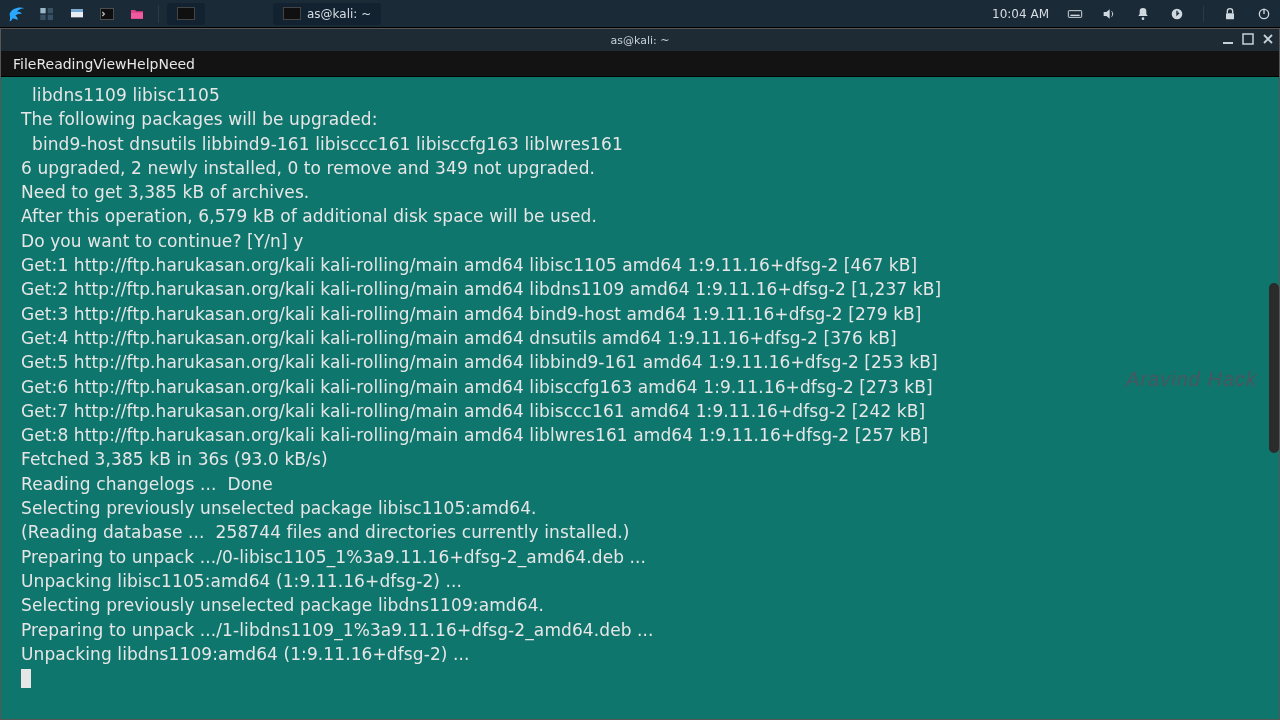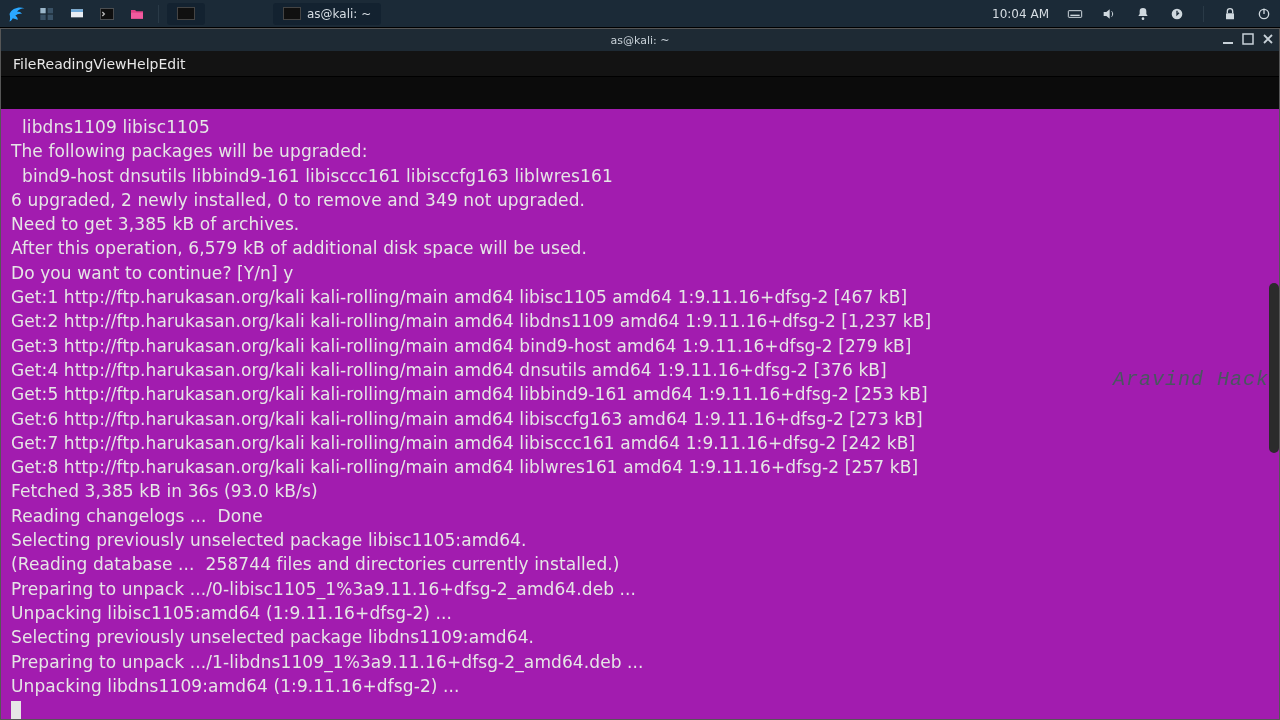--- a/index.html
+++ b/index.html
@@ -22,24 +22,24 @@
   .kali-ico svg { width:20px; height:20px; }
 
   
   .termwin { position:absolute; top:28px; left:0; right:0; bottom:0; background:#0b0b0b; border:1px solid #565656; display:flex; flex-direction:column; }
   .titlebar { height:22px; background:#1e2a34; display:flex; align-items:center; justify-content:center; position:relative; color:#c8d1d8; font-size:11px; }
   .winbtns { position:absolute; right:4px; top:3px; display:flex; gap:6px; }
   .winbtn { width:14px; height:14px; display:flex; align-items:center; justify-content:center; color:#c8d1d8; cursor:pointer; font-size:11px; line-height:1; }
   .menubar { height:26px; background:#131313; display:flex; align-items:center; padding-left:12px; color:#e7e7e7; font-size:14px; border-bottom:1px solid #000; }
   .menu-item { cursor:pointer; }
 
-  .term-body { flex:1; background:#a21caf; position:relative; color:#e6e6e6; font-family:"DejaVu Sans Mono","Consolas",monospace; font-size:17px; line-height:24.3px; padding:6px 10px 0 10px; white-space:pre; overflow:hidden; letter-spacing:0.1px;margin-top:32px; }
+  .term-body { flex:1; background:#0f766e; position:relative; color:#e6e6e6; font-family:"DejaVu Sans Mono","Consolas",monospace; font-size:17px; line-height:24.3px; padding:6px 10px 0 20px; white-space:pre; overflow:hidden; letter-spacing:0.1px; }
   .cursor { display:inline-block; width:10px; height:19px; background:#e6e6e6; vertical-align:baseline; margin-top:3px; }
 
-  .watermark { position:absolute; right:10px; bottom:328px; color:#4a5660; font-style:italic; font-family:Liberation Mono, monospace; font-size:20px; letter-spacing:1px; pointer-events:none; }
+  .watermark { position:absolute; right:22px; bottom:328px; color:#4a5660; font-style:italic; font-family:Liberation Sans, sans-serif; font-size:20px; letter-spacing:1px; pointer-events:none; }
 
   .scroll { position:absolute; right:0; top:254px; width:10px; height:170px; background:#2b2b2b; border-radius:5px; }
 
   
   .ic { width:16px; height:16px; }
 </style>
 </head>
 <body>
 
 <div class="panel">
@@ -147,18 +147,18 @@
             <path d="M2 2l8 8M10 2l-8 8" stroke="#c8d1d8" stroke-width="1.8"></path>
           </svg>
       </div>
     </div>
   </div>
   <div class="menubar">
     <span class="menu-item">File</span>
     <span class="menu-item">Reading</span>
     <span class="menu-item">View</span>
     <span class="menu-item">Help</span>
-    <span class="menu-item">Edit</span>
+    <span class="menu-item">Need</span>
   </div>
   <div class="term-body" id="termbody"><div>  libdns1109 libisc1105</div><div>The following packages will be upgraded:</div><div>  bind9-host dnsutils libbind9-161 libisccc161 libisccfg163 liblwres161</div><div>6 upgraded, 2 newly installed, 0 to remove and 349 not upgraded.</div><div>Need to get 3,385 kB of archives.</div><div>After this operation, 6,579 kB of additional disk space will be used.</div><div>Do you want to continue? [Y/n] y</div><div>Get:1 http://ftp.harukasan.org/kali kali-rolling/main amd64 libisc1105 amd64 1:9.11.16+dfsg-2 [467 kB]</div><div>Get:2 http://ftp.harukasan.org/kali kali-rolling/main amd64 libdns1109 amd64 1:9.11.16+dfsg-2 [1,237 kB]</div><div>Get:3 http://ftp.harukasan.org/kali kali-rolling/main amd64 bind9-host amd64 1:9.11.16+dfsg-2 [279 kB]</div><div>Get:4 http://ftp.harukasan.org/kali kali-rolling/main amd64 dnsutils amd64 1:9.11.16+dfsg-2 [376 kB]</div><div>Get:5 http://ftp.harukasan.org/kali kali-rolling/main amd64 libbind9-161 amd64 1:9.11.16+dfsg-2 [253 kB]</div><div>Get:6 http://ftp.harukasan.org/kali kali-rolling/main amd64 libisccfg163 amd64 1:9.11.16+dfsg-2 [273 kB]</div><div>Get:7 http://ftp.harukasan.org/kali kali-rolling/main amd64 libisccc161 amd64 1:9.11.16+dfsg-2 [242 kB]</div><div>Get:8 http://ftp.harukasan.org/kali kali-rolling/main amd64 liblwres161 amd64 1:9.11.16+dfsg-2 [257 kB]</div><div>Fetched 3,385 kB in 36s (93.0 kB/s)</div><div>Reading changelogs ...  Done</div><div>Selecting previously unselected package libisc1105:amd64.</div><div>(Reading database ...  258744 files and directories currently installed.)</div><div>Preparing to unpack .../0-libisc1105_1%3a9.11.16+dfsg-2_amd64.deb ...</div><div>Unpacking libisc1105:amd64 (1:9.11.16+dfsg-2) ...</div><div>Selecting previously unselected package libdns1109:amd64.</div><div>Preparing to unpack .../1-libdns1109_1%3a9.11.16+dfsg-2_amd64.deb ...</div><div>Unpacking libdns1109:amd64 (1:9.11.16+dfsg-2) ...</div><div><span class="cursor"></span></div></div>
   <div class="scroll"></div>
   <div class="watermark">Aravind Hack</div>
 </div>
 
 </body></html>

